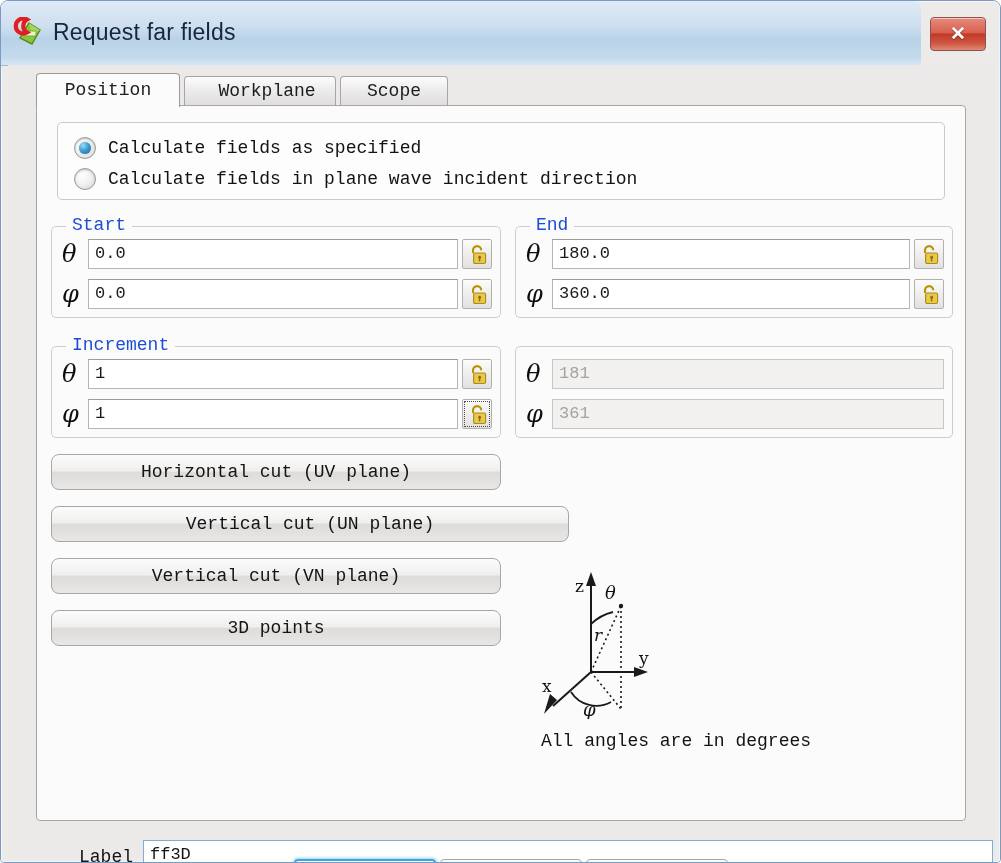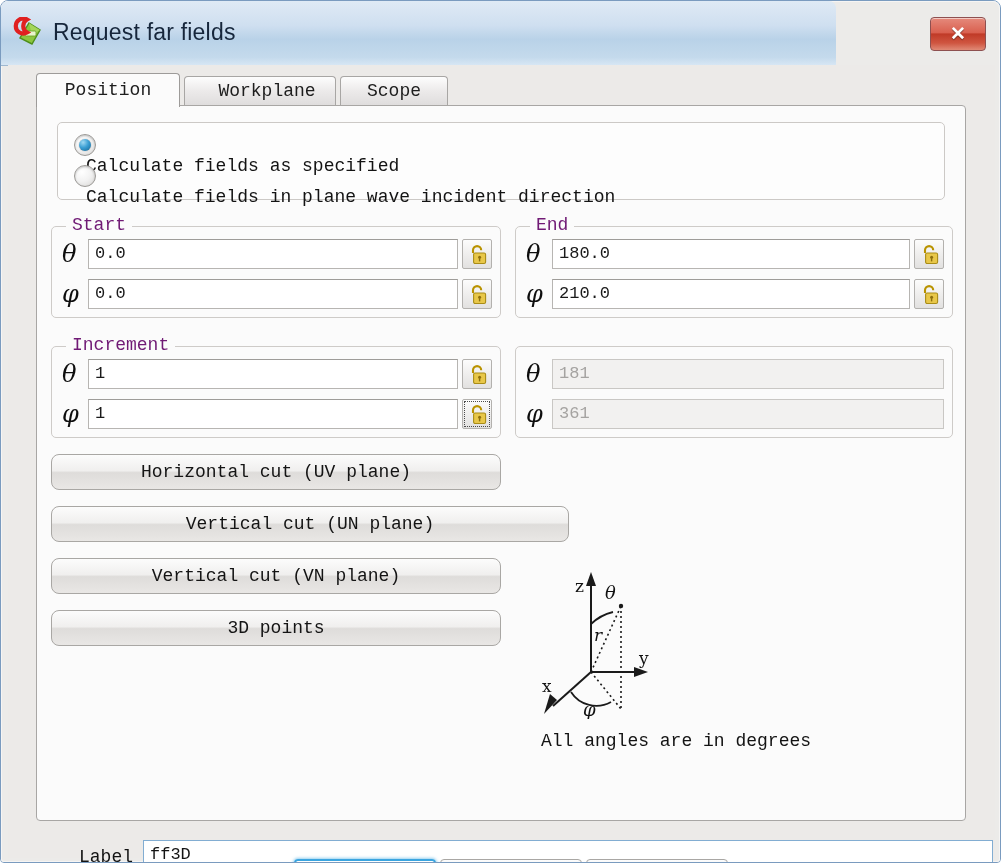--- a/index.html
+++ b/index.html
@@ -24,21 +24,21 @@
     position: absolute; left: 0; top: 0; right: 0; bottom: 0;
     border-radius: 7px 7px 3px 3px;
     background: #ecebe9;
     box-shadow: inset 0 0 0 1px rgba(255,255,255,0.5);
     overflow: hidden;
   }
 
   
   #titlebar {
     position: absolute; left: 0; top: 0;
-    width: 835px; height: 64px;
+    width: 920px; height: 64px;
     background: linear-gradient(to bottom,
         #dfeaf5 0%, #cfdff0 38%, #b9d2e8 60%, #c4daec 88%, #d7e6f4 100%);
     border-bottom: 1px solid #9fb8d0;
     border-radius: 7px 7px 0 0;
   }
   #title-icon {
     position: absolute; left: 12px; top: 16px;
     width: 34px; height: 32px;
   }
   #title-text {
@@ -116,23 +116,22 @@
     position: absolute; left: 20px; top: 16px;
     width: 888px; height: 78px;
     box-sizing: border-box;
     background: #fdfdfd;
     border: 1px solid #ccc9c6;
     border-radius: 5px;
   }
   .radio-row {
     position: absolute; left: 16px;
     height: 28px;
-    display: flex; align-items: flex-start;
-    cursor: pointer;
-    flex-direction: column;
+    display: flex; align-items: center;
+    cursor: pointer;
   }
   .radio-mark {
     width: 22px; height: 22px; border-radius: 50%;
     box-sizing: border-box;
     background: radial-gradient(circle at 35% 30%, #ffffff 0%, #f2f2f2 48%, #d8d6d4 100%);
     border: 1px solid #9b9996;
     box-shadow: inset 0 1px 2px rgba(0,0,0,0.22);
     position: relative;
     flex: none;
   }
@@ -154,21 +153,21 @@
     position: absolute;
     box-sizing: border-box;
     border: 1px solid #cecbc8;
     border-radius: 5px;
     background: transparent;
   }
   .group-title {
     position: absolute; top: -12px; left: 14px;
     background: #fbfbfb;
     padding: 0 6px;
-    font-size: 18px; color: #701a75;
+    font-size: 18px; color: #1d4ed8;
     white-space: nowrap;
   }
 
   
   .field-row {
     position: absolute;
     display: flex; align-items: center;
   }
   .greek {
     width: 26px;
@@ -349,21 +348,21 @@
             <svg width="20" height="22" viewBox="0 0 20 22">
               <path d="M5 9 V6.2 a4.1 4.1 0 0 1 8.2 0" fill="none" stroke="#b99300" stroke-width="2.1"></path>
               <rect x="5.6" y="9" width="12" height="10.5" rx="1.6" fill="#e8c749" stroke="#a98c16" stroke-width="1.1"></rect>
               <circle cx="11.6" cy="13.3" r="1.5" fill="#8d6f0d"></circle>
               <rect x="10.9" y="14.2" width="1.4" height="3.2" fill="#8d6f0d"></rect>
             </svg>
           </div>
         </div>
         <div class="field-row" style="left:10px;top:52px;">
           <span class="greek">φ</span>
-          <div class="txtbox" style="width:358px;">210.0</div>
+          <div class="txtbox" style="width:358px;">360.0</div>
           <div class="lockbtn">
             <svg width="20" height="22" viewBox="0 0 20 22">
               <path d="M5 9 V6.2 a4.1 4.1 0 0 1 8.2 0" fill="none" stroke="#b99300" stroke-width="2.1"></path>
               <rect x="5.6" y="9" width="12" height="10.5" rx="1.6" fill="#e8c749" stroke="#a98c16" stroke-width="1.1"></rect>
               <circle cx="11.6" cy="13.3" r="1.5" fill="#8d6f0d"></circle>
               <rect x="10.9" y="14.2" width="1.4" height="3.2" fill="#8d6f0d"></rect>
             </svg>
           </div>
         </div>
       </div>

